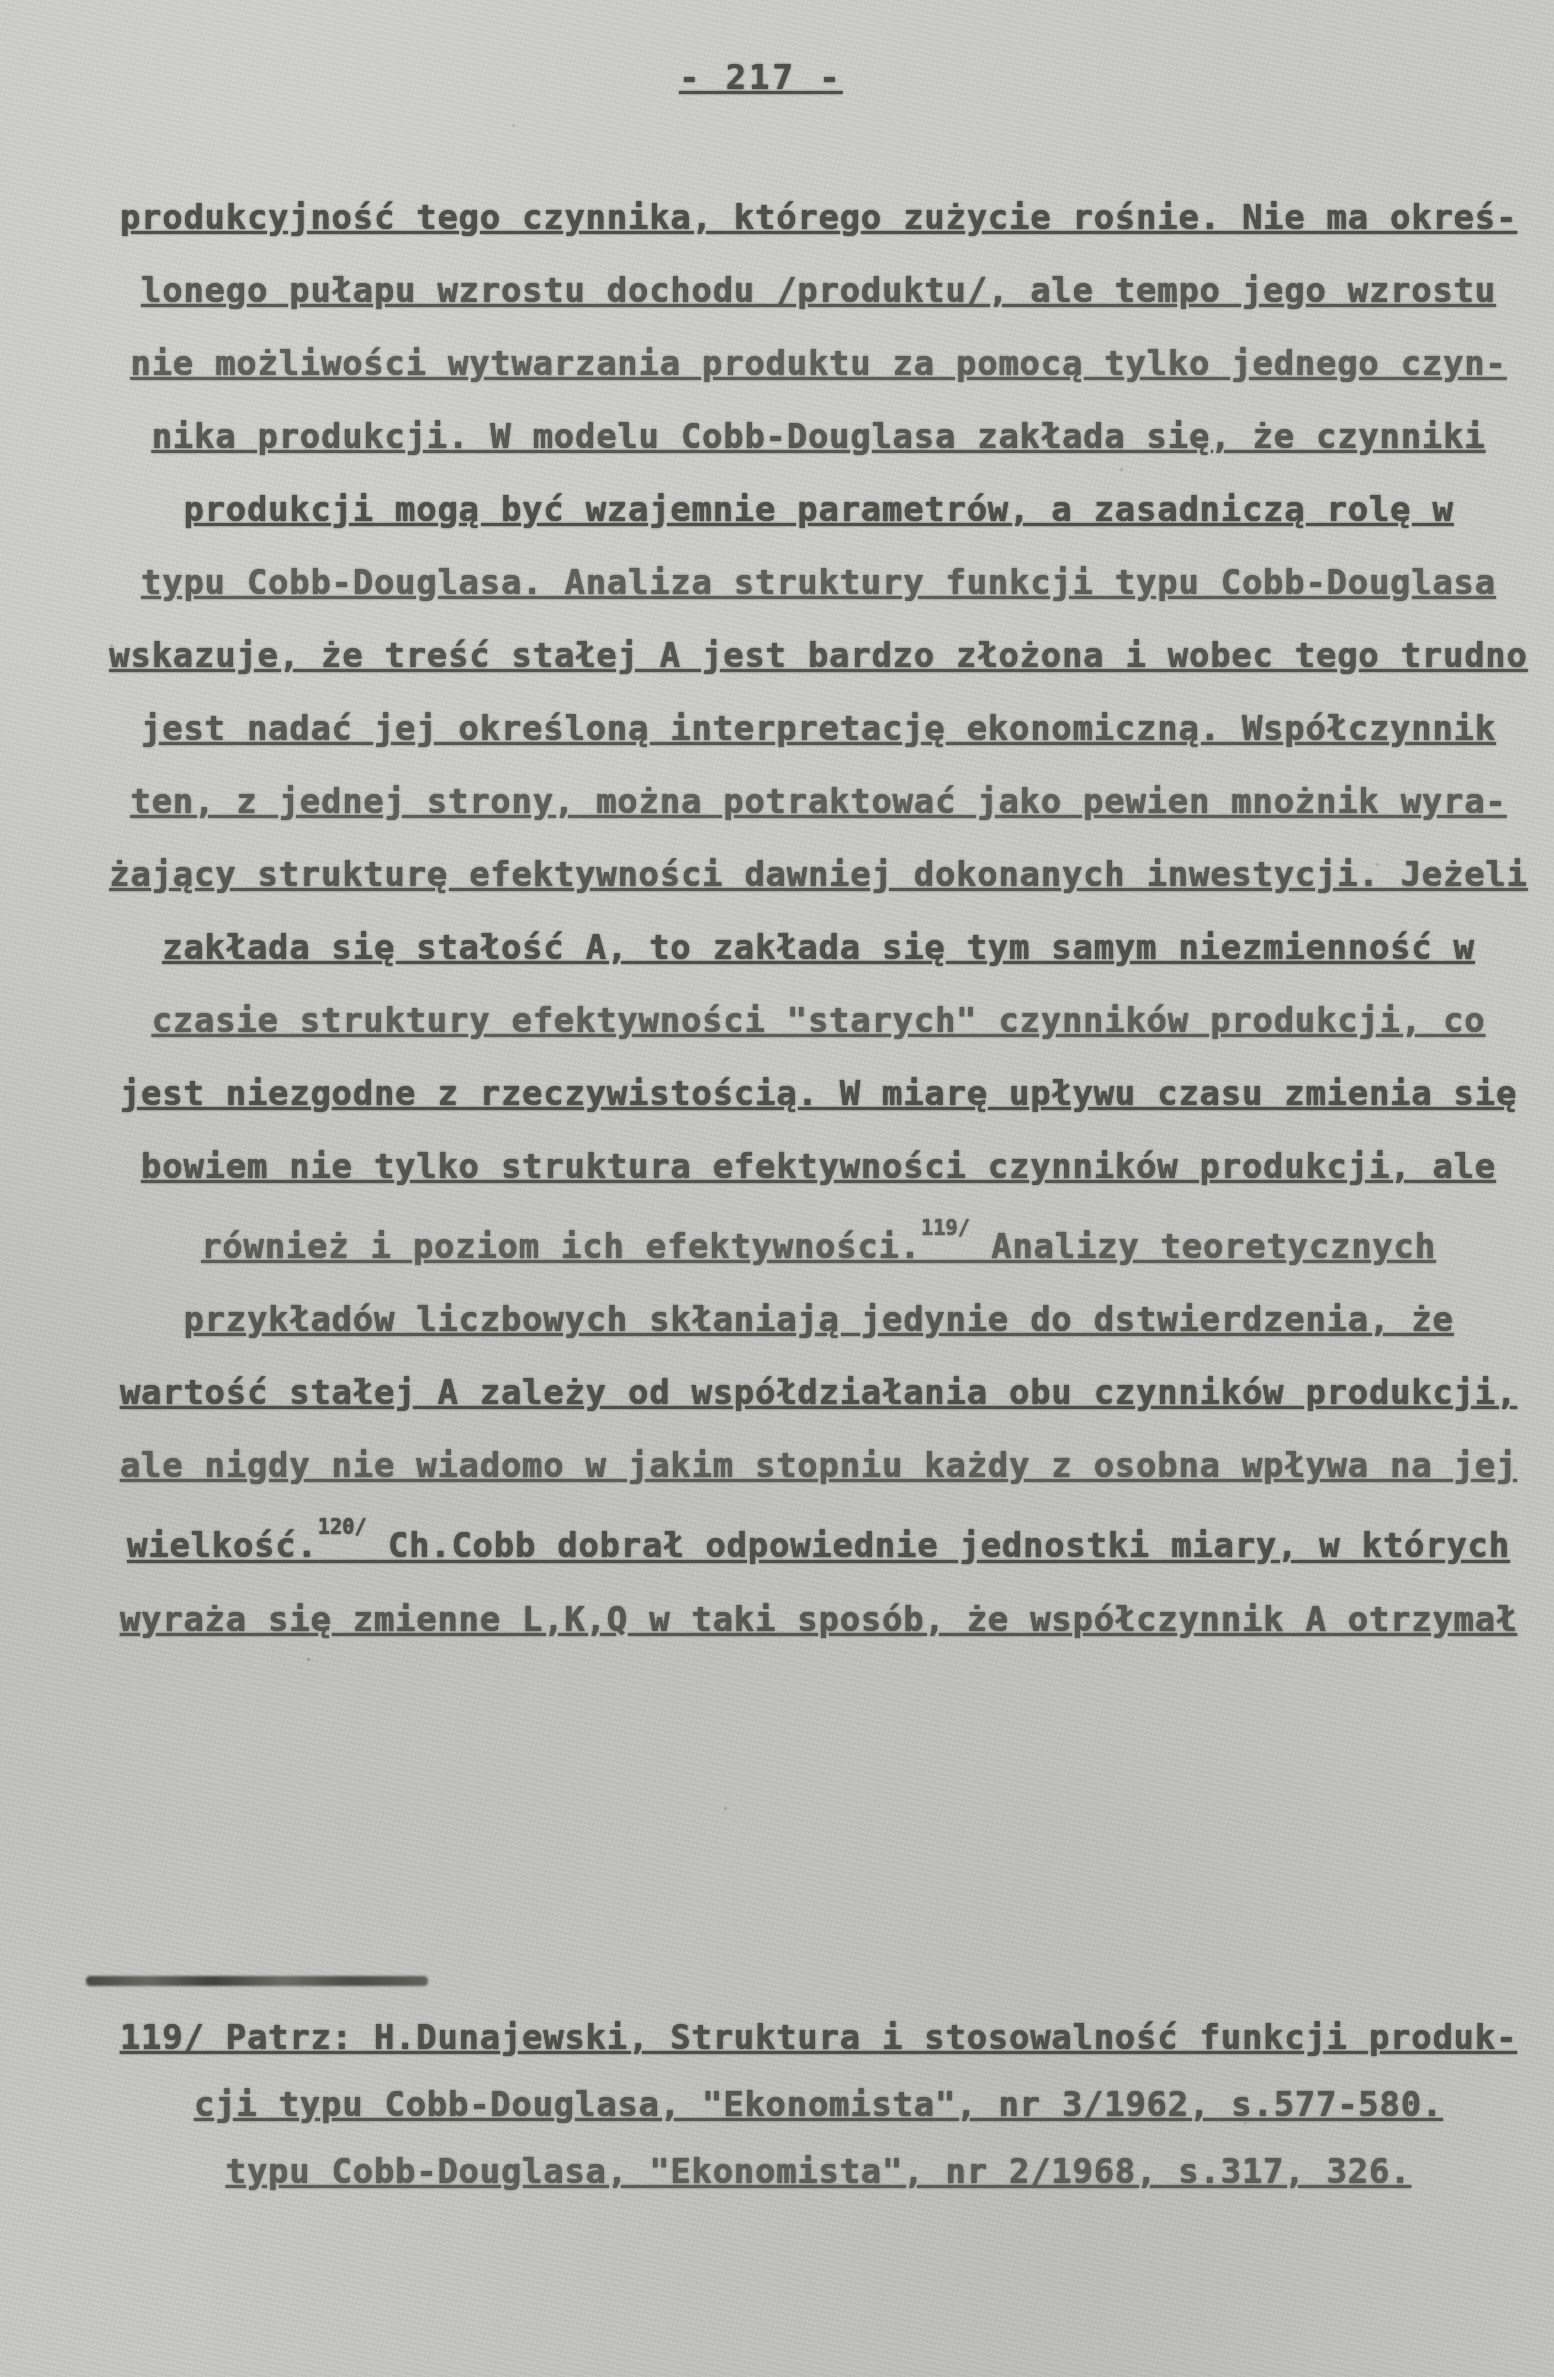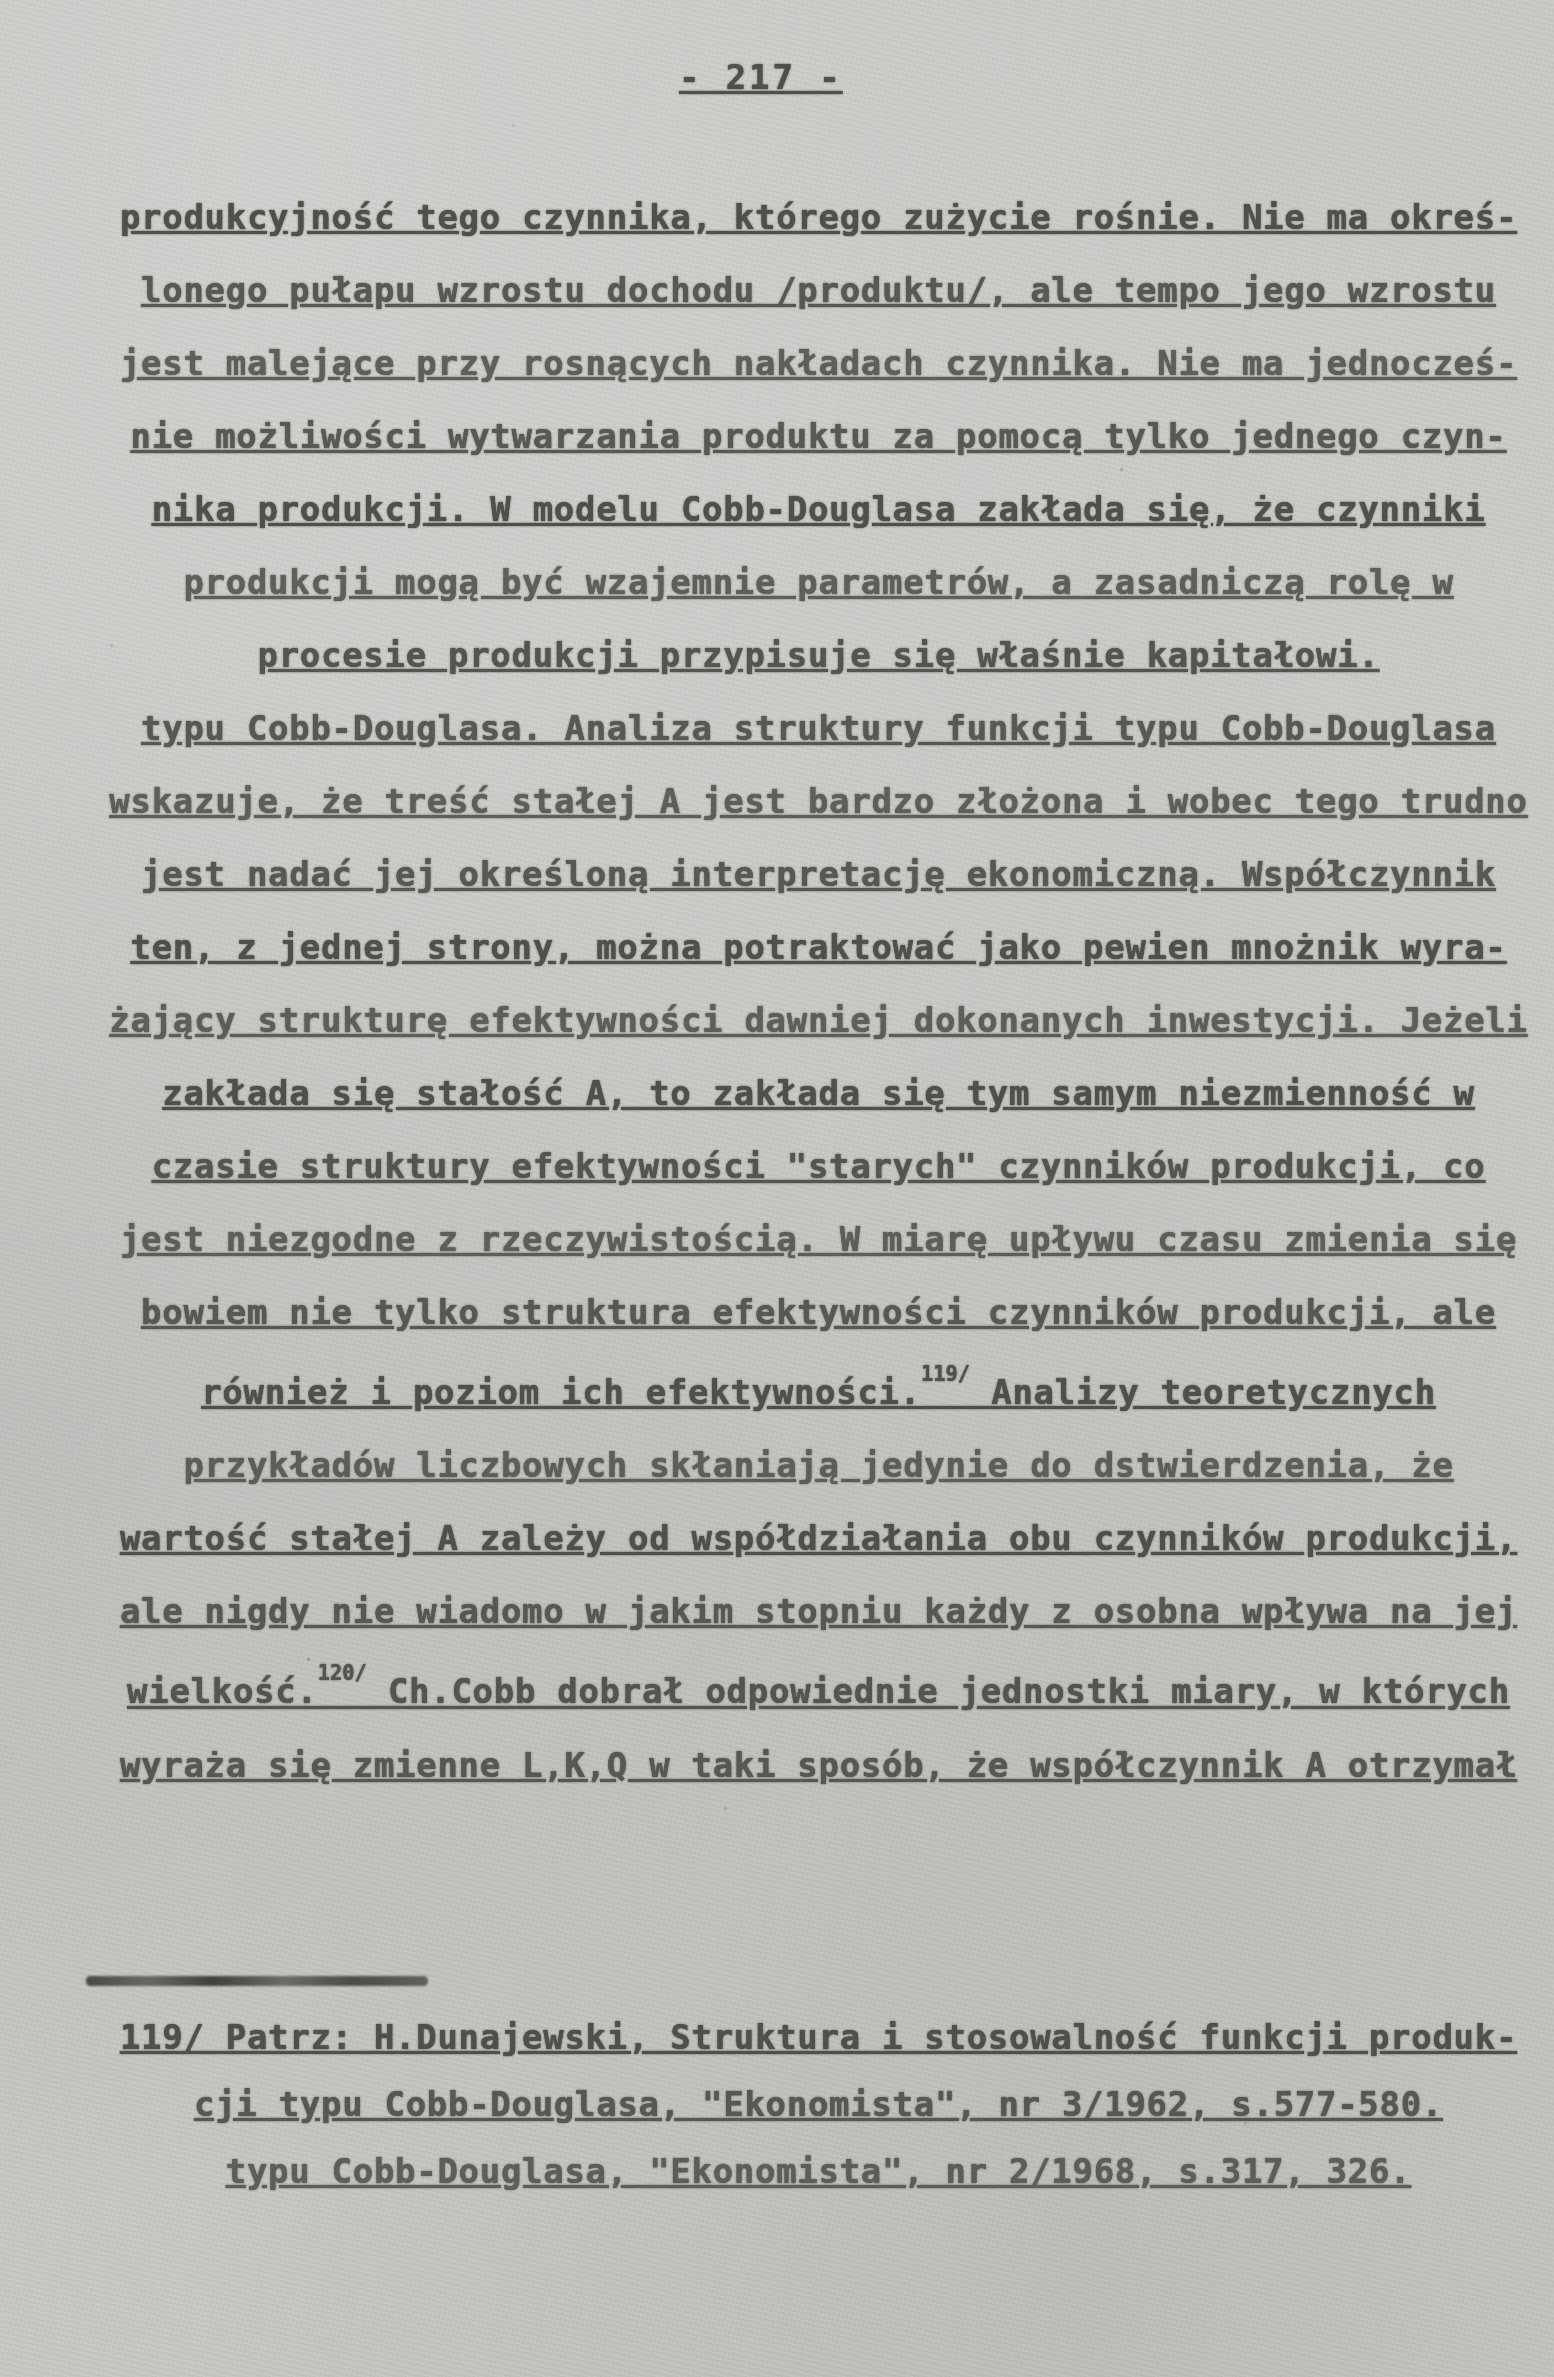--- a/index.html
+++ b/index.html
@@ -110,25 +110,23 @@
 </style>
 </head>
 <body>
 
 <div class="paper">
   <div class="page-number ink">- 217 -</div>
 
   <div class="body-text ink" id="body-text">
       <div class="line">produkcyjność tego czynnika, którego zużycie rośnie. Nie ma okreś-</div>
       <div class="line">lonego pułapu wzrostu dochodu /produktu/, ale tempo jego wzrostu</div>
-      <div class="line">jest malejące przy rosnących nakładach czynnika. Nie ma jednocześ-</div>
       <div class="line">nie możliwości wytwarzania produktu za pomocą tylko jednego czyn-</div>
       <div class="line">nika produkcji. W modelu Cobb-Douglasa zakłada się, że czynniki</div>
       <div class="line">produkcji mogą być wzajemnie parametrów, a zasadniczą rolę w</div>
-      <div class="line">procesie produkcji przypisuje się właśnie kapitałowi.</div>
       <div class="line">typu Cobb-Douglasa. Analiza struktury funkcji typu Cobb-Douglasa</div>
       <div class="line">wskazuje, że treść stałej A jest bardzo złożona i wobec tego trudno</div>
       <div class="line">jest nadać jej określoną interpretację ekonomiczną. Współczynnik</div>
       <div class="line">ten, z jednej strony, można potraktować jako pewien mnożnik wyra-</div>
       <div class="line">żający strukturę efektywności dawniej dokonanych inwestycji. Jeżeli</div>
       <div class="line">zakłada się stałość A, to zakłada się tym samym niezmienność w</div>
       <div class="line">czasie struktury efektywności "starych" czynników produkcji, co</div>
       <div class="line">jest niezgodne z rzeczywistością. W miarę upływu czasu zmienia się</div>
       <div class="line">bowiem nie tylko struktura efektywności czynników produkcji, ale</div>
       <div class="line">również i poziom ich efektywności.<sup>119/</sup> Analizy teoretycznych</div>

